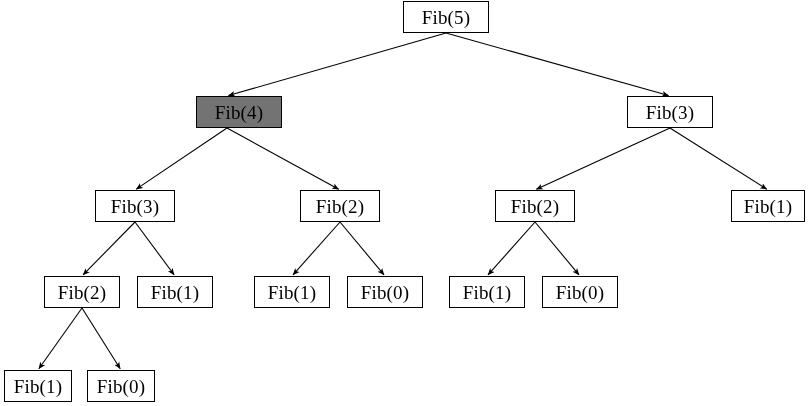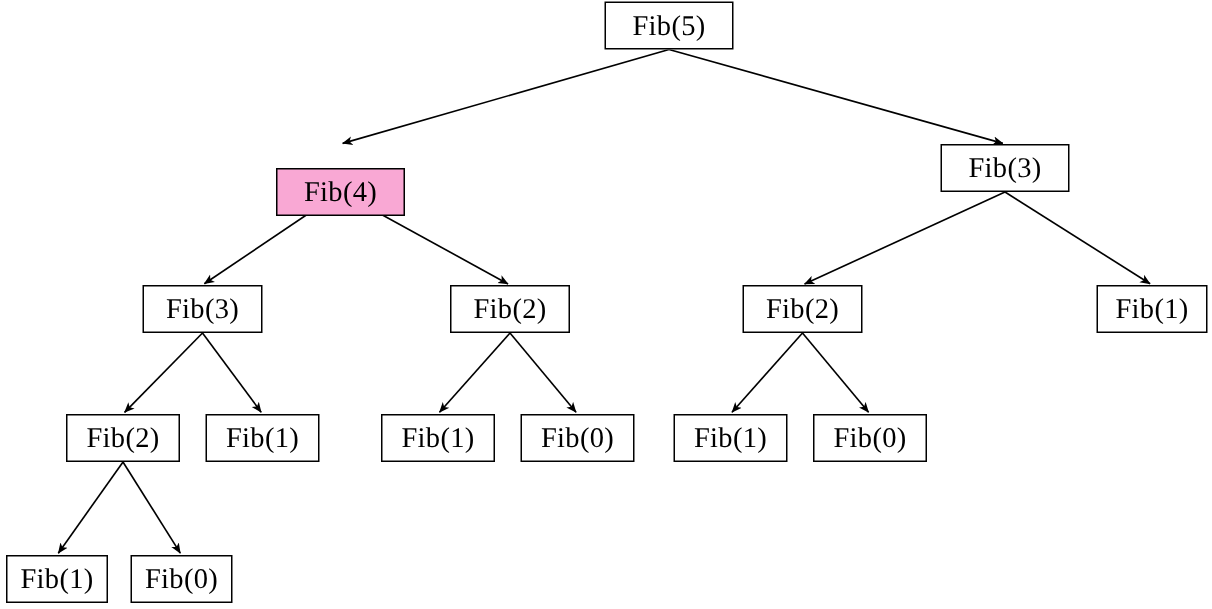--- a/index.html
+++ b/index.html
@@ -68,21 +68,21 @@
       <line x1="135" y1="222" x2="174.1071586740614" y2="274.7946642099829" stroke="#000000" stroke-width="1.1" marker-end="url(#arrow)"></line>
       <line x1="340" y1="222" x2="292.9965457582449" y2="274.8788860219745" stroke="#000000" stroke-width="1.1" marker-end="url(#arrow)"></line>
       <line x1="340" y1="222" x2="384.0397234005033" y2="274.8476680806039" stroke="#000000" stroke-width="1.1" marker-end="url(#arrow)"></line>
       <line x1="535" y1="222" x2="487.9965457582449" y2="274.8788860219745" stroke="#000000" stroke-width="1.1" marker-end="url(#arrow)"></line>
       <line x1="535" y1="222" x2="579.0397234005032" y2="274.8476680806039" stroke="#000000" stroke-width="1.1" marker-end="url(#arrow)"></line>
       <line x1="82" y1="308" x2="38.86812050891168" y2="368.77673928289715" stroke="#000000" stroke-width="1.1" marker-end="url(#arrow)"></line>
       <line x1="82" y1="308" x2="120.20132332188783" y2="368.7303088706935" stroke="#000000" stroke-width="1.1" marker-end="url(#arrow)"></line>
     </svg>
   <div id="node-layer">
       <div class="node" style="left: 403px; top: 1px; width: 86px; height: 32px; border-color: rgb(0, 0, 0); background: rgb(255, 255, 255); color: rgb(0, 0, 0);">Fib(5)</div>
-      <div class="node" style="left: 184px; top: 96px; width: 86px; height: 32px; border-color: rgb(0, 0, 0); background: #f9a8d4; color: rgb(0, 0, 0); margin-top: 16px;">Fib(4)</div>
+      <div class="node" style="left: 196px; top: 96px; width: 86px; height: 32px; border-color: rgb(0, 0, 0); background: #737373; color: rgb(0, 0, 0);">Fib(4)</div>
       <div class="node" style="left: 627px; top: 96px; width: 86px; height: 32px; border-color: rgb(0, 0, 0); background: rgb(255, 255, 255); color: rgb(0, 0, 0);">Fib(3)</div>
       <div class="node" style="left: 95px; top: 190px; width: 80px; height: 32px; border-color: rgb(0, 0, 0); background: rgb(255, 255, 255); color: rgb(0, 0, 0);">Fib(3)</div>
       <div class="node" style="left: 300px; top: 190px; width: 80px; height: 32px; border-color: rgb(0, 0, 0); background: rgb(255, 255, 255); color: rgb(0, 0, 0);">Fib(2)</div>
       <div class="node" style="left: 495px; top: 190px; width: 80px; height: 32px; border-color: rgb(0, 0, 0); background: rgb(255, 255, 255); color: rgb(0, 0, 0);">Fib(2)</div>
       <div class="node" style="left: 731px; top: 190px; width: 74px; height: 32px; border-color: rgb(0, 0, 0); background: rgb(255, 255, 255); color: rgb(0, 0, 0);">Fib(1)</div>
       <div class="node" style="left: 44px; top: 276px; width: 76px; height: 32px; border-color: rgb(0, 0, 0); background: rgb(255, 255, 255); color: rgb(0, 0, 0);">Fib(2)</div>
       <div class="node" style="left: 137px; top: 276px; width: 76px; height: 32px; border-color: rgb(0, 0, 0); background: rgb(255, 255, 255); color: rgb(0, 0, 0);">Fib(1)</div>
       <div class="node" style="left: 254px; top: 276px; width: 76px; height: 32px; border-color: rgb(0, 0, 0); background: rgb(255, 255, 255); color: rgb(0, 0, 0);">Fib(1)</div>
       <div class="node" style="left: 347px; top: 276px; width: 76px; height: 32px; border-color: rgb(0, 0, 0); background: rgb(255, 255, 255); color: rgb(0, 0, 0);">Fib(0)</div>
       <div class="node" style="left: 449px; top: 276px; width: 76px; height: 32px; border-color: rgb(0, 0, 0); background: rgb(255, 255, 255); color: rgb(0, 0, 0);">Fib(1)</div>

